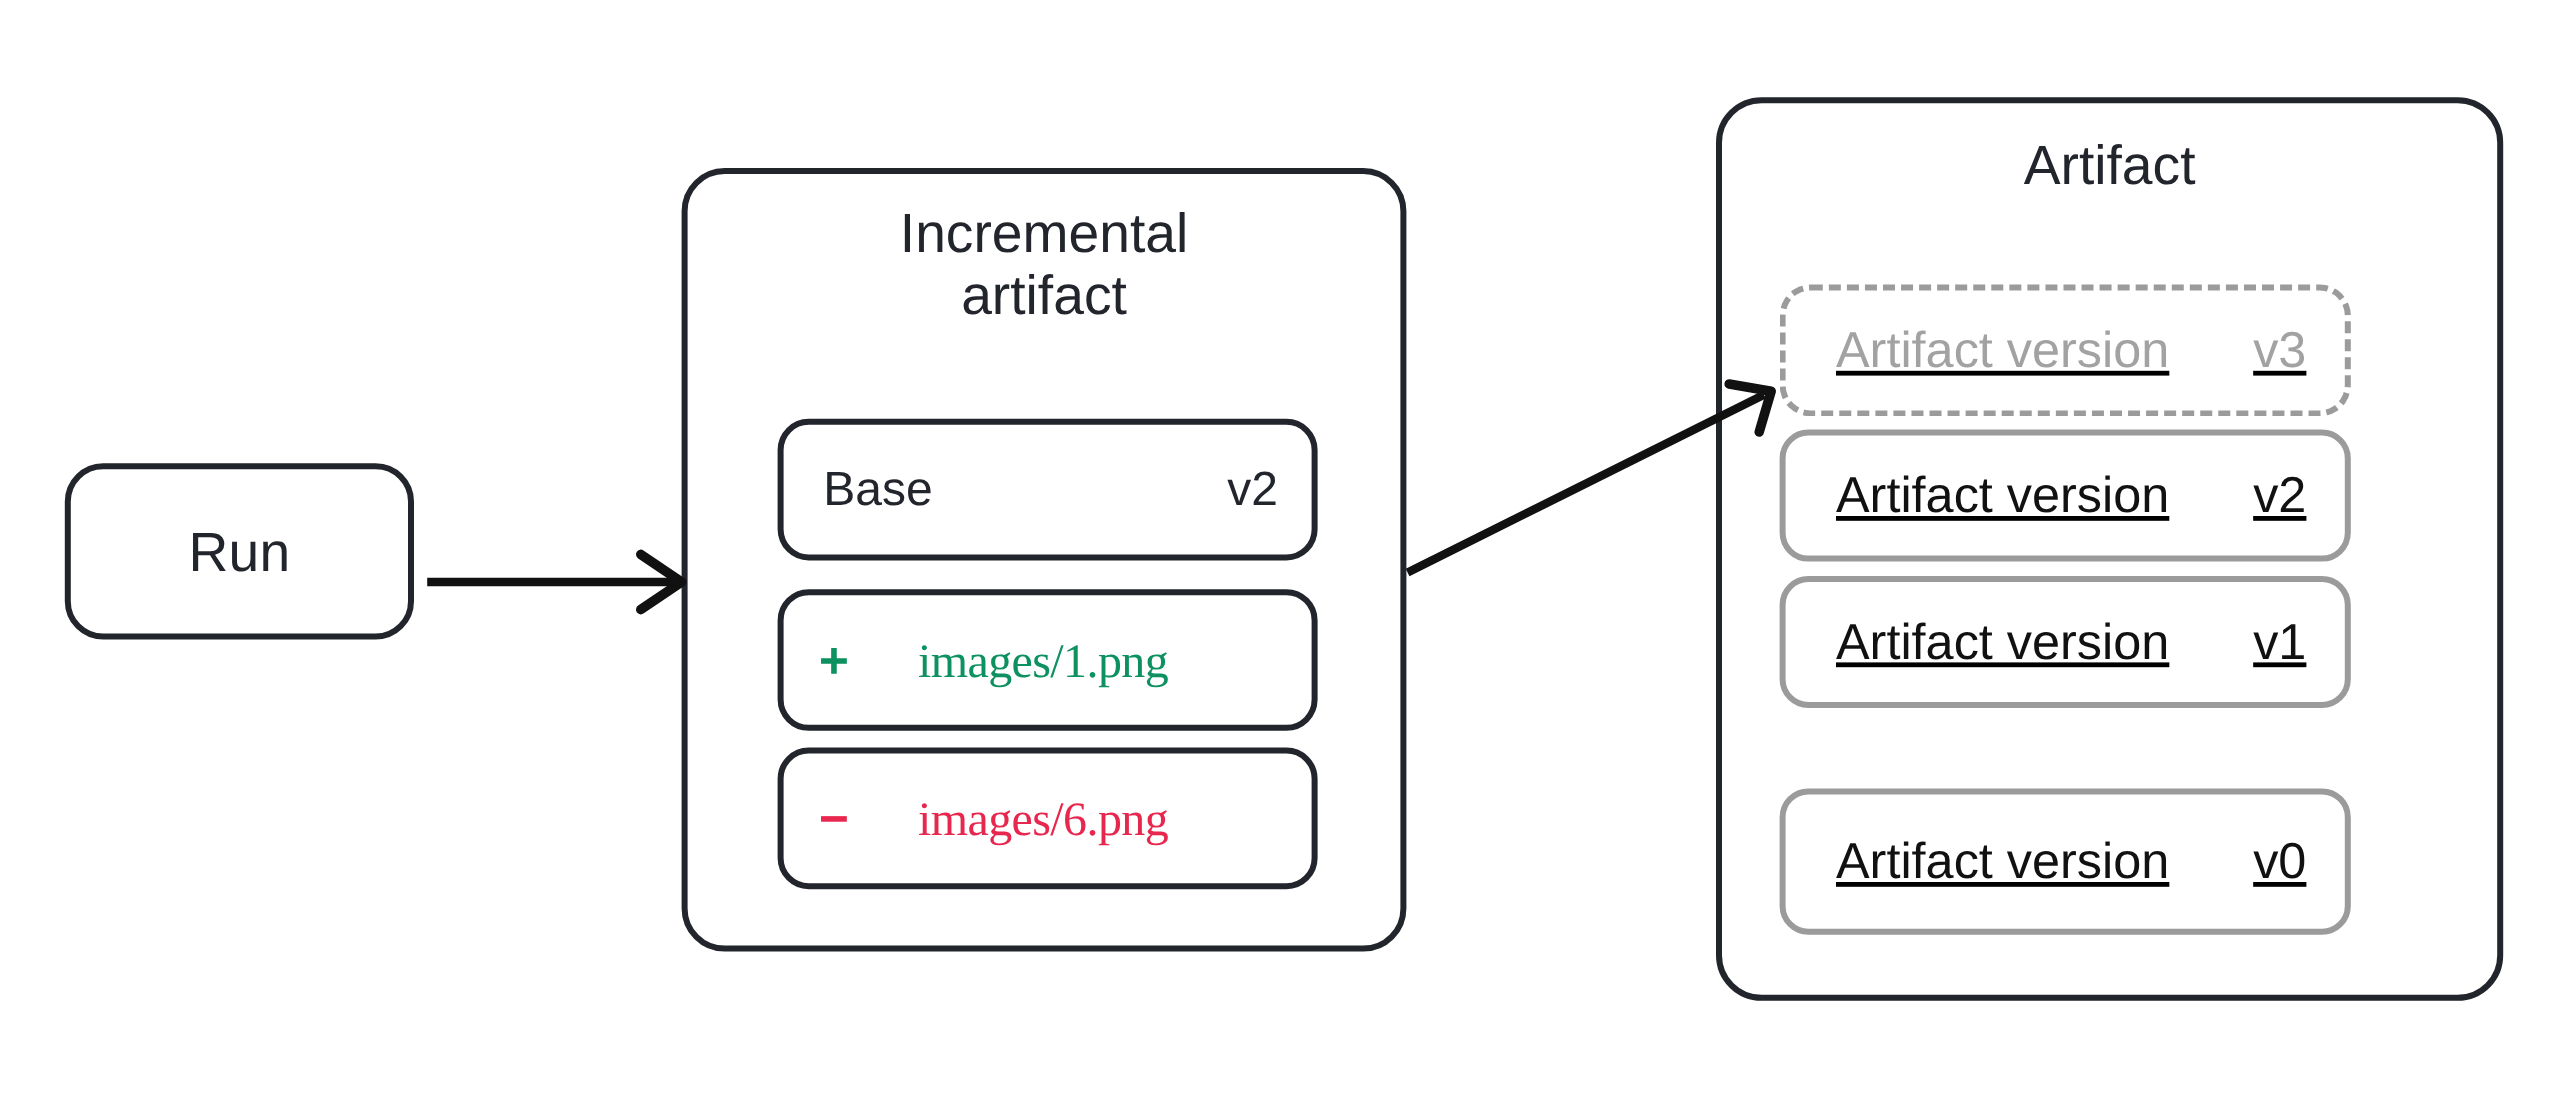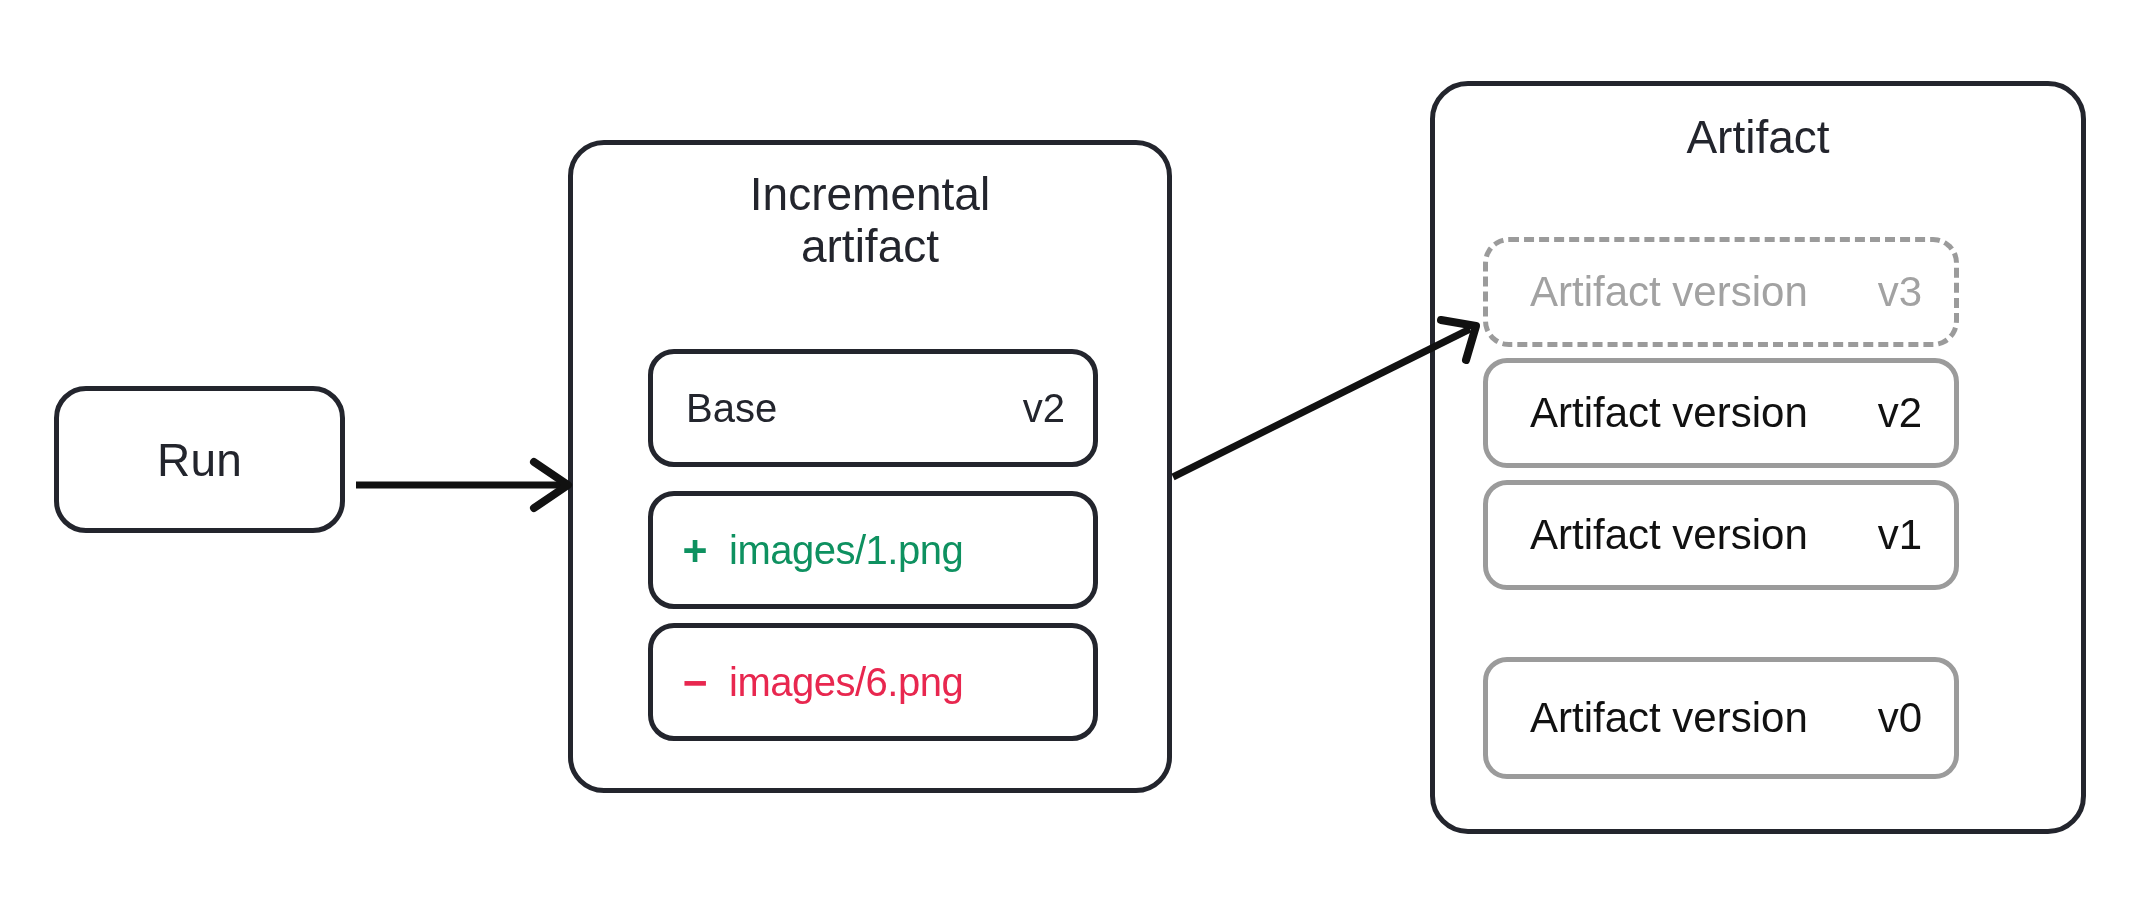--- a/index.html
+++ b/index.html
@@ -75,20 +75,21 @@
     left: 75px;
     width: 450px;
     height: 118px;
     border: 5px solid #23252d;
     border-radius: 26px;
     background: #ffffff;
     display: flex;
     align-items: center;
     justify-content: space-between;
     padding: 0 28px 0 33px;
+    gap: 36px;
   }
   .inner-row.r1 { top: 204px; }
   .inner-row.r2 { top: 346px; }
   .inner-row.r3 { top: 478px; }
 
   .row-name {
     font-size: 40px;
     color: #23252d;
   }
   .row-version {
@@ -102,21 +103,21 @@
     padding-left: 30px;
   }
   .diff-sign {
     font-family: "DejaVu Sans Mono", monospace;
     font-size: 40px;
     font-weight: 700;
     width: 46px;
     flex: 0 0 auto;
   }
   .diff-path {
-    font-family: Liberation Sans, sans-serif;
+    font-family: Liberation Serif, serif;
     font-size: 40px;
     letter-spacing: -0.5px;
   }
   .diff-add .diff-sign,
   .diff-add .diff-path { color: #0e9160; }
   .diff-del .diff-sign,
   .diff-del .diff-path { color: #e8274f; }
 
   
   .artifact-node {
@@ -136,20 +137,21 @@
     left: 48px;
     width: 476px;
     height: 110px;
     border: 5px solid #9b9b9b;
     border-radius: 24px;
     background: #ffffff;
     display: flex;
     align-items: center;
     justify-content: space-between;
     padding: 0 32px 0 42px;
+    text-decoration: underline;
   }
   .version-row .vr-label,
   .version-row .vr-version {
     font-size: 42px;
     color: #111111;
   }
   .version-row.pending {
     border-style: dashed;
     border-width: 5px;
     border-color: #9b9b9b;

